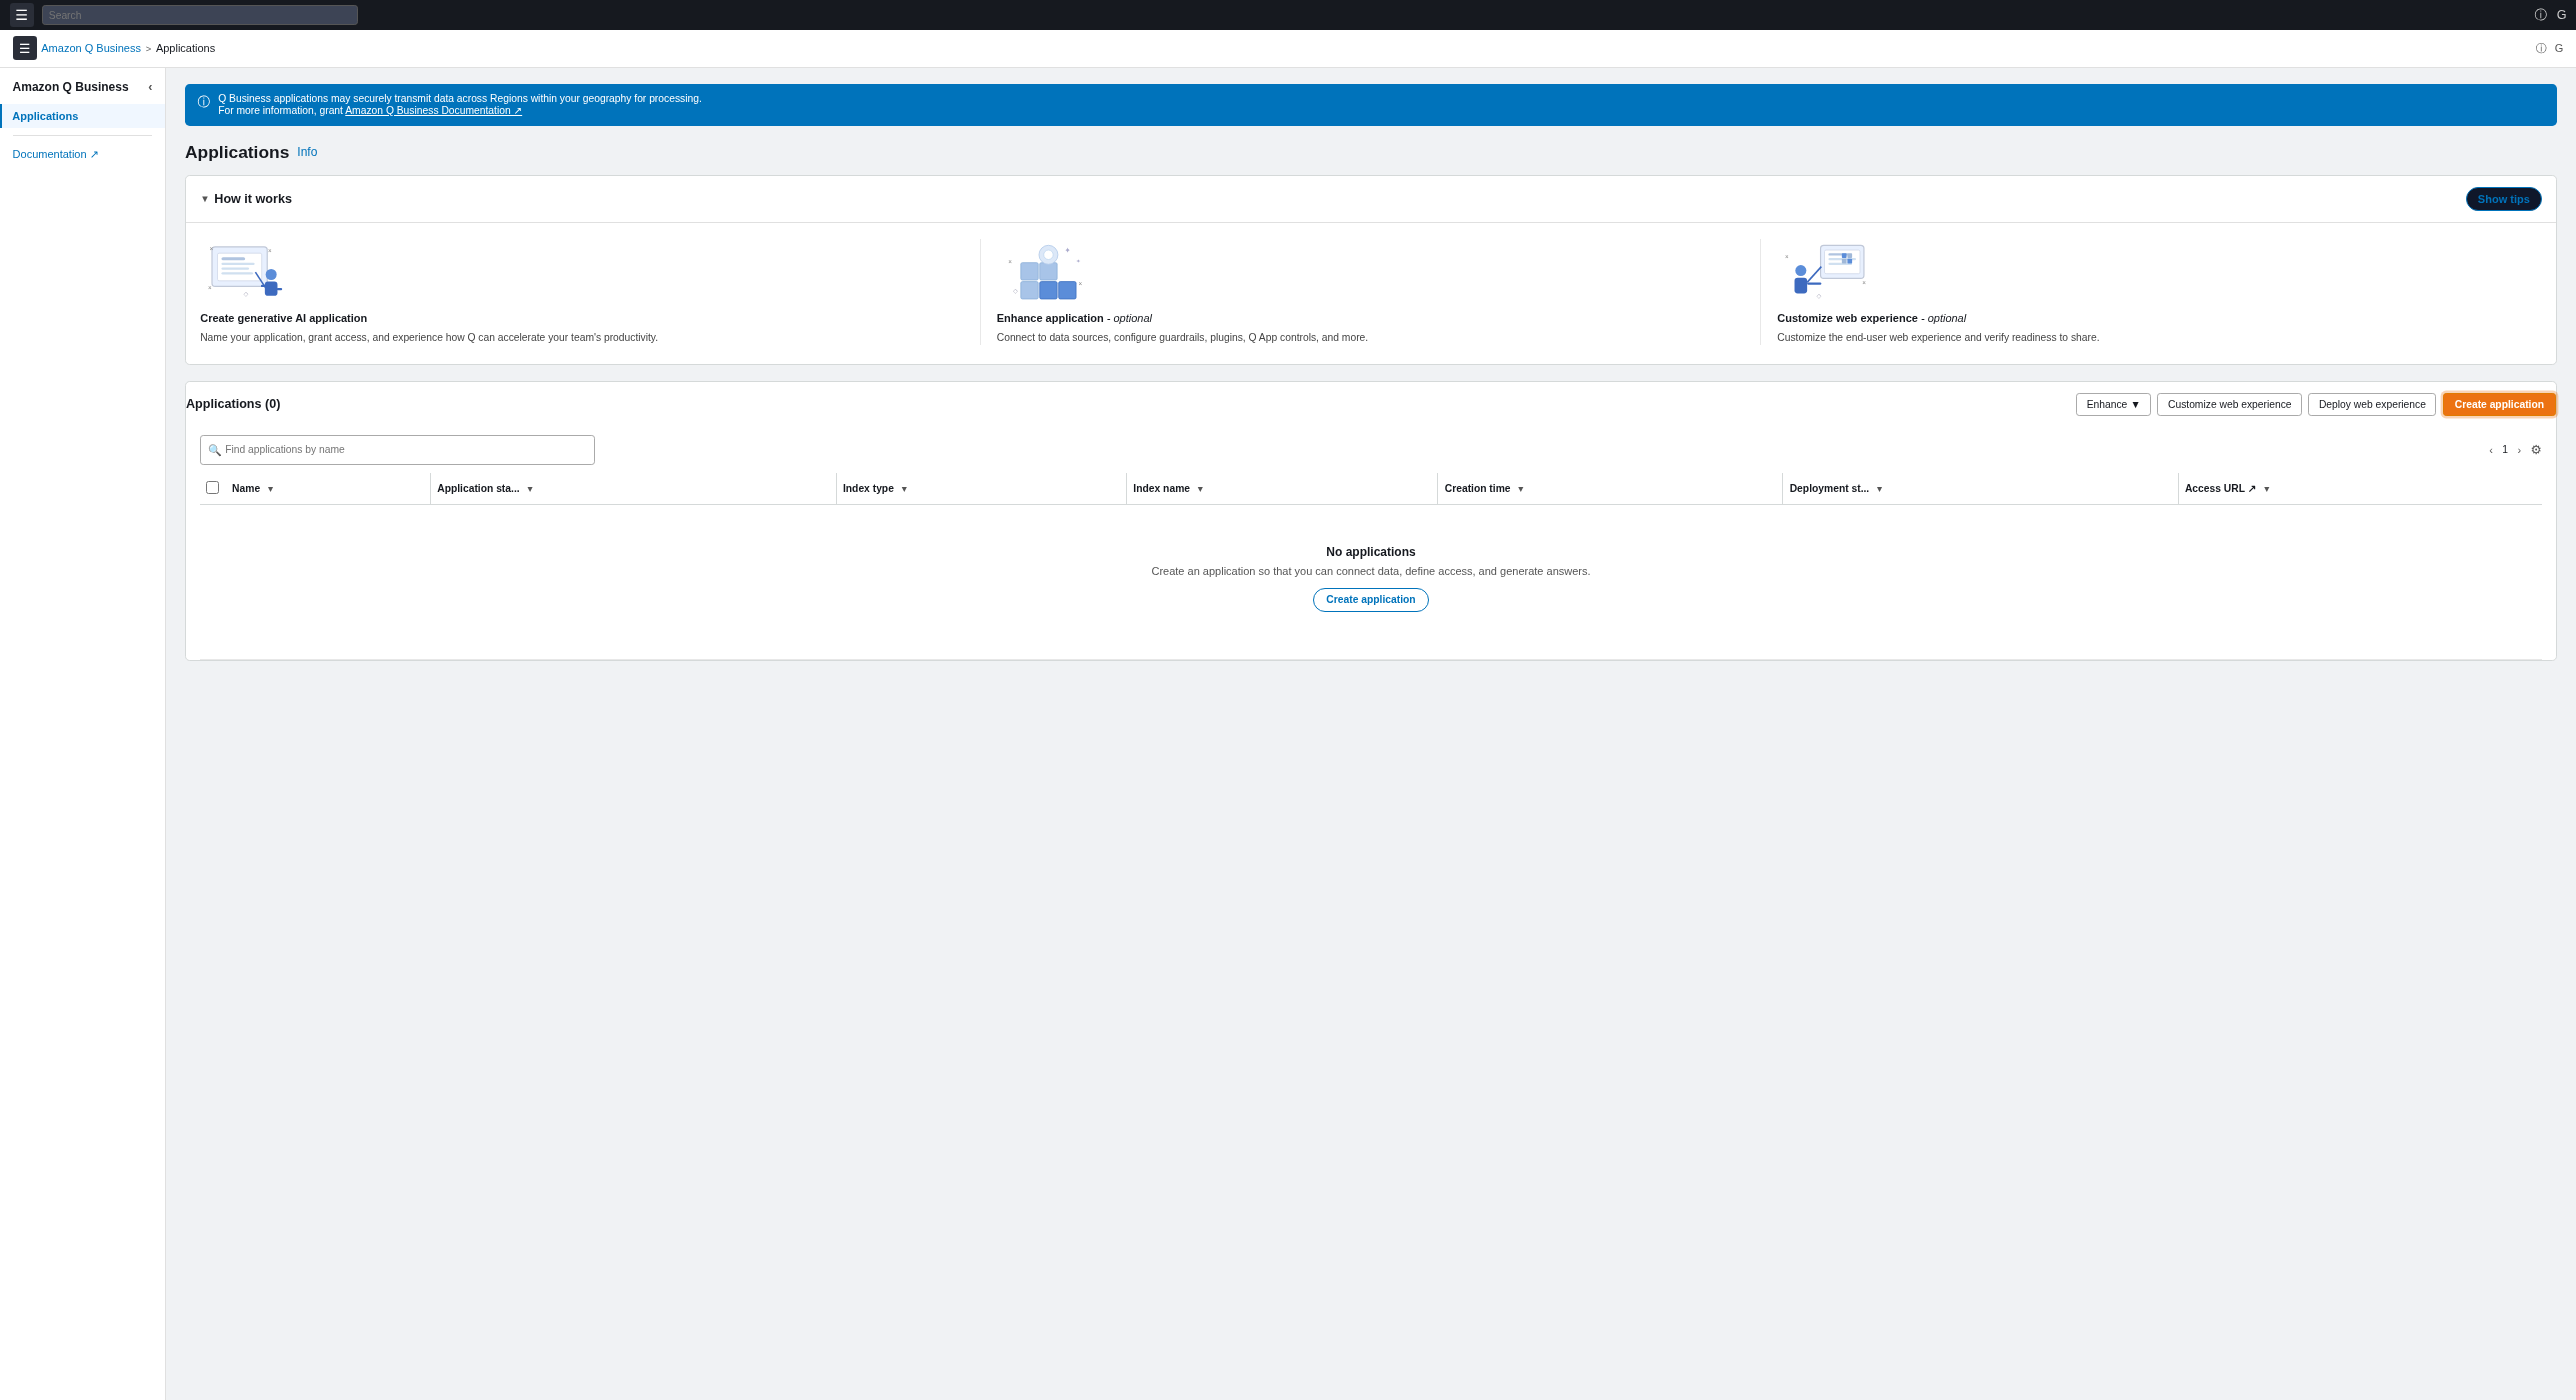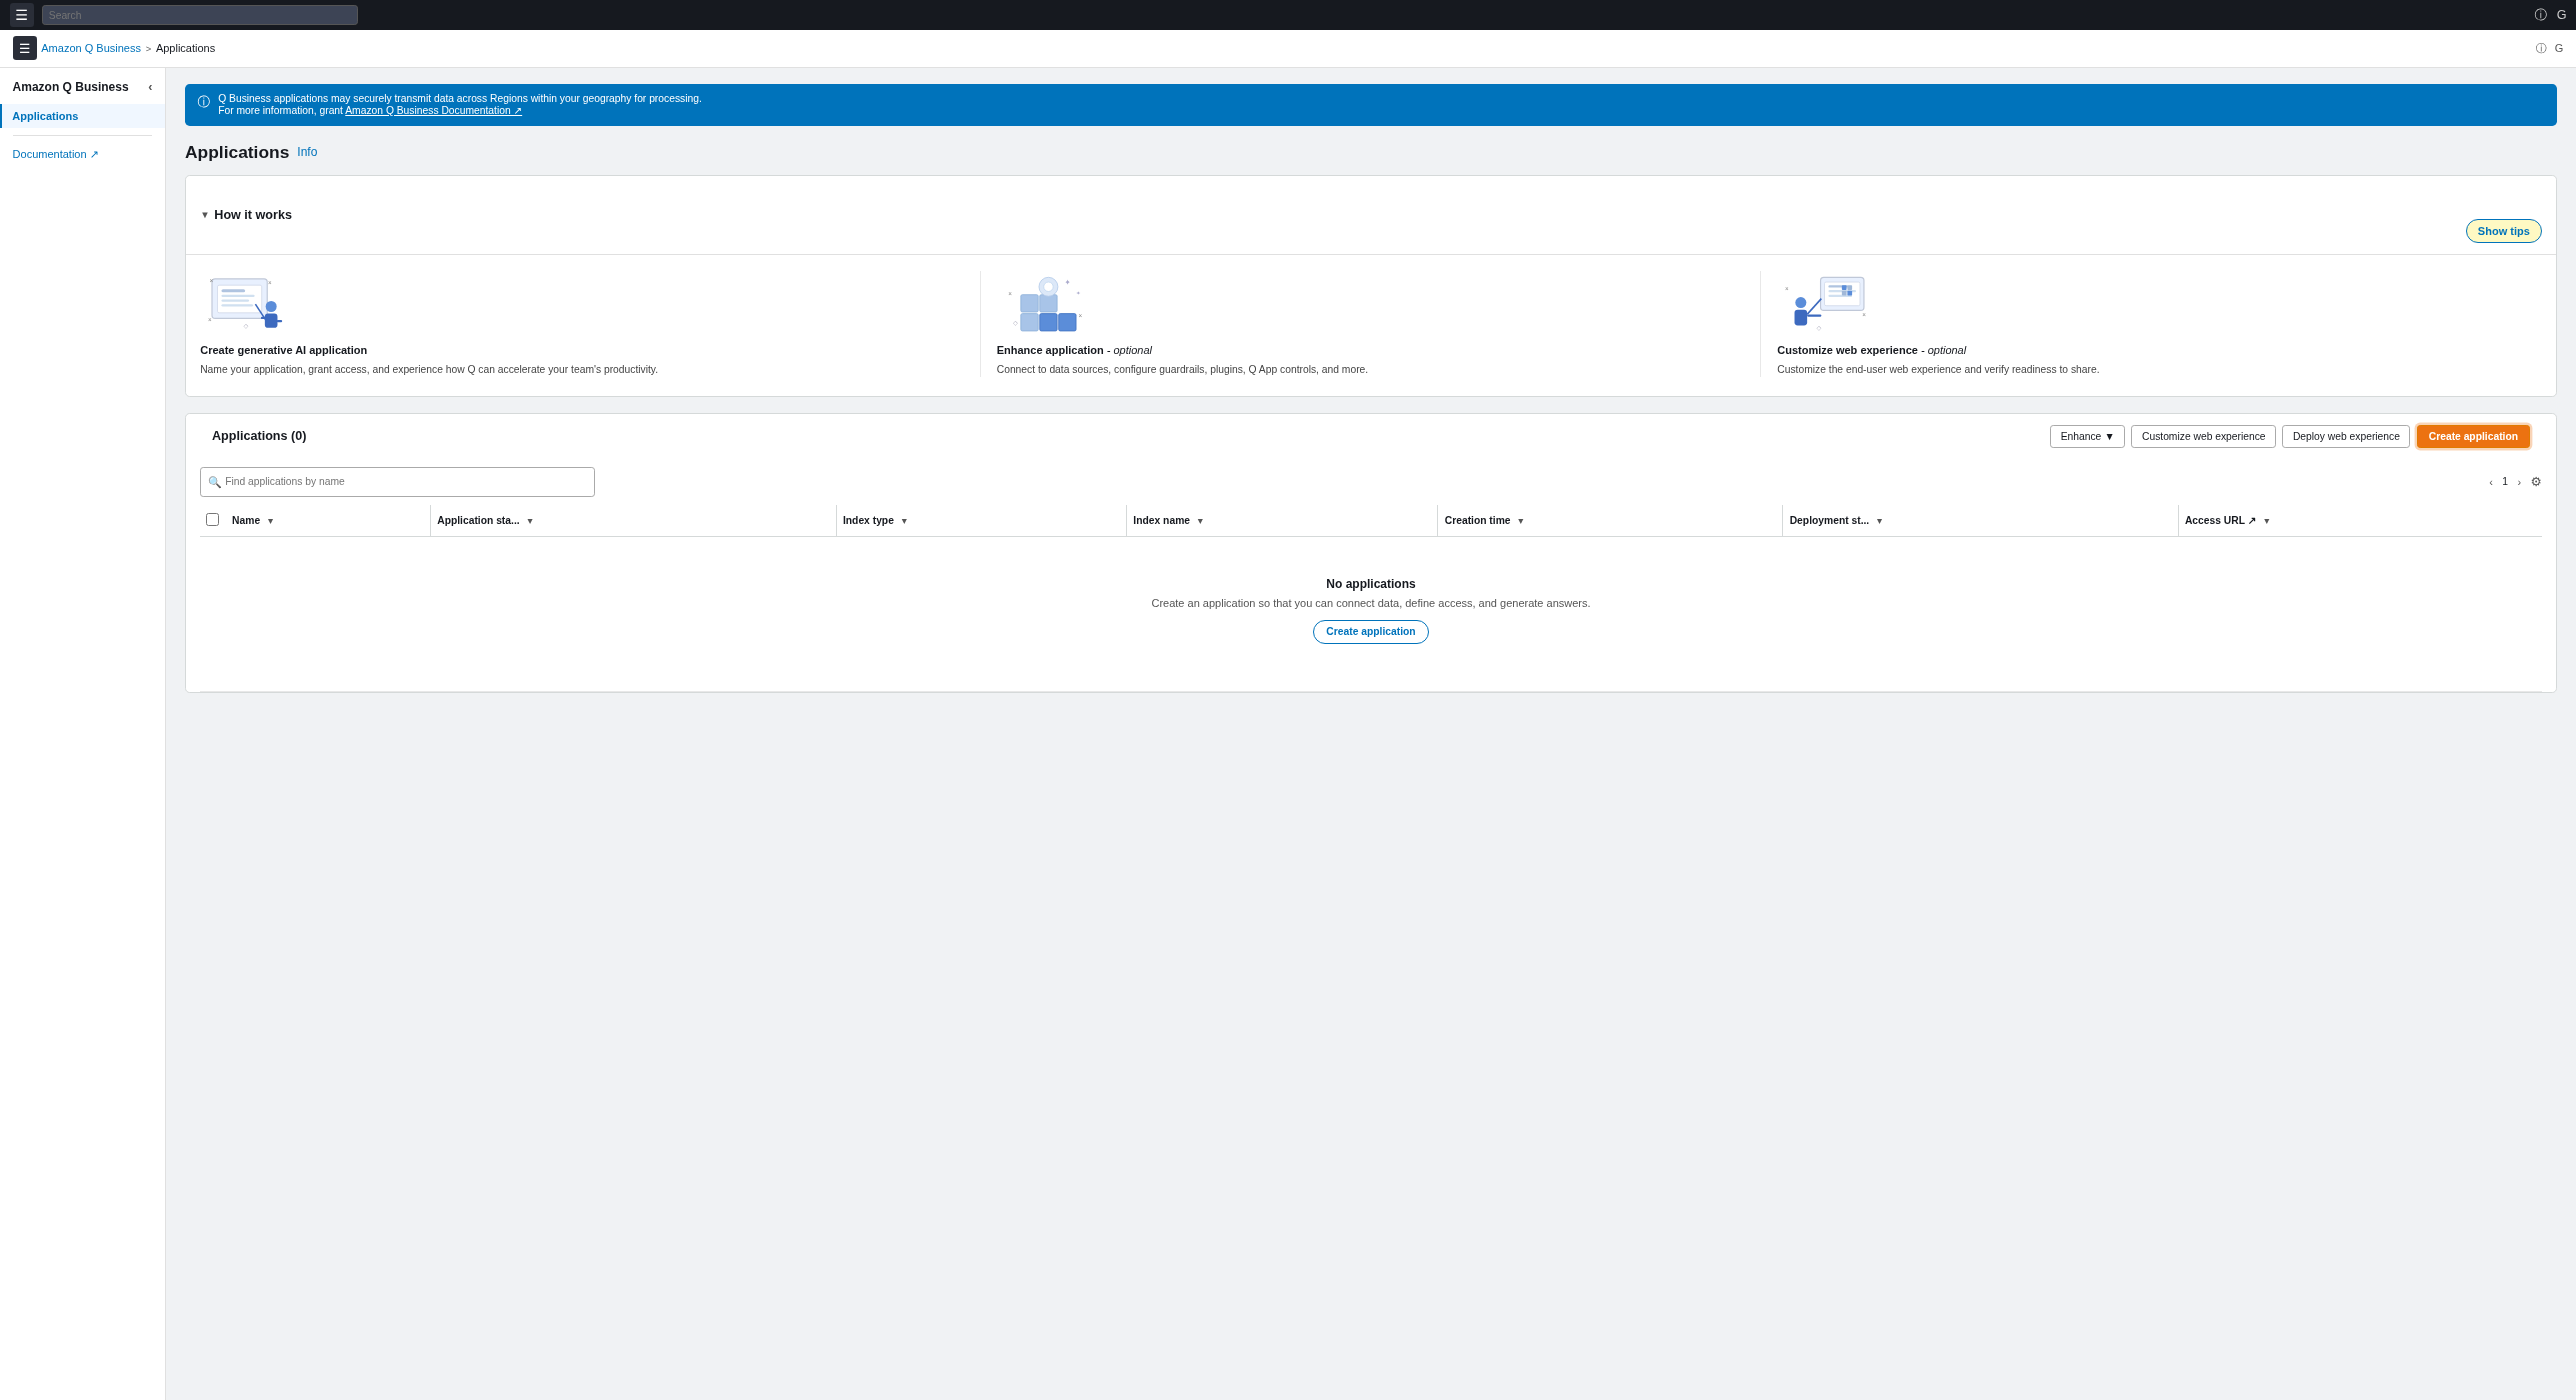--- a/index.html
+++ b/index.html
@@ -236,34 +236,33 @@
       line-height: 1.5;
     }
     .optional-text {
       font-style: italic;
       font-weight: 400;
     }
 
     
     .show-tips-btn {
       border: 0.8px solid #0073bb;
-      background: #fef9c3;
+      background: #0f172a;
       color: #0073bb;
       padding: 4.7px 11px;
       border-radius: 12.6px;
       cursor: pointer;
       font-size: 11px;
       font-weight: 600;
       white-space: nowrap;
-      margin-top: 32px;
     }
 
     
     .table-card-header {
-      padding: 11px 26px;
+      padding: 11px 0;
       display: flex;
       align-items: center;
       justify-content: space-between;
       flex-wrap: wrap;
       gap: 6.3px;
     }
     .table-card-title {
       font-size: 12.6px;
       font-weight: 700;
     }

